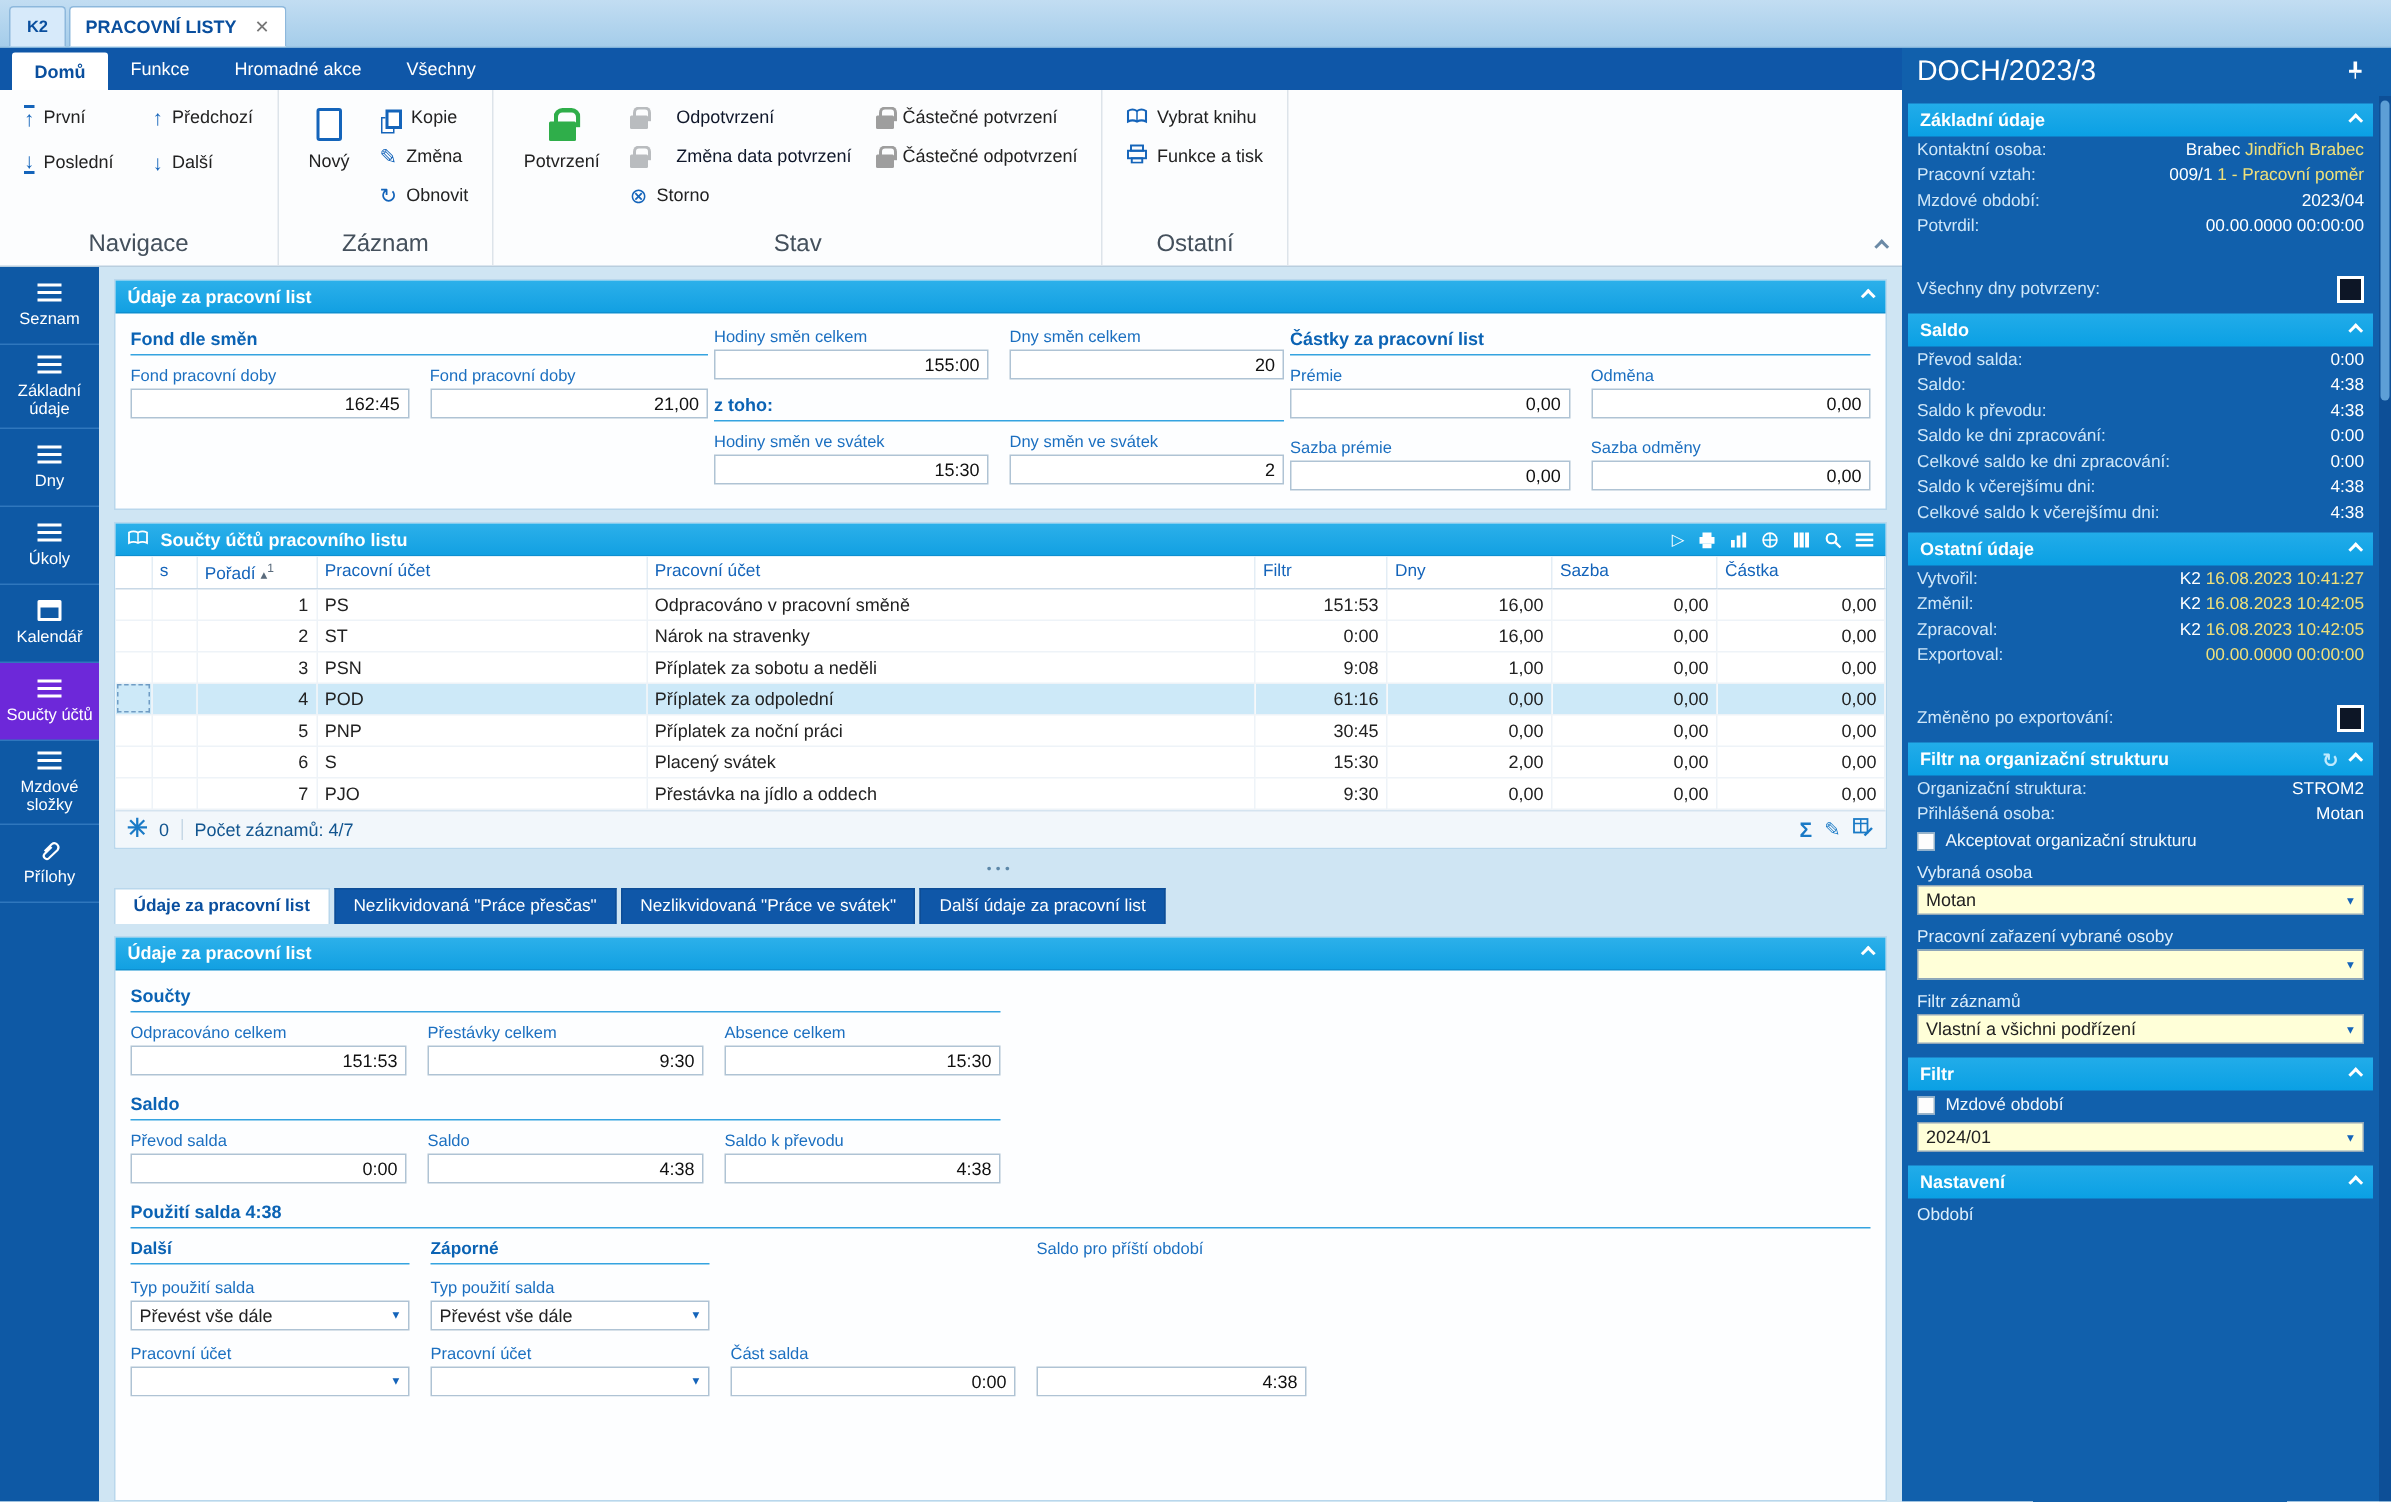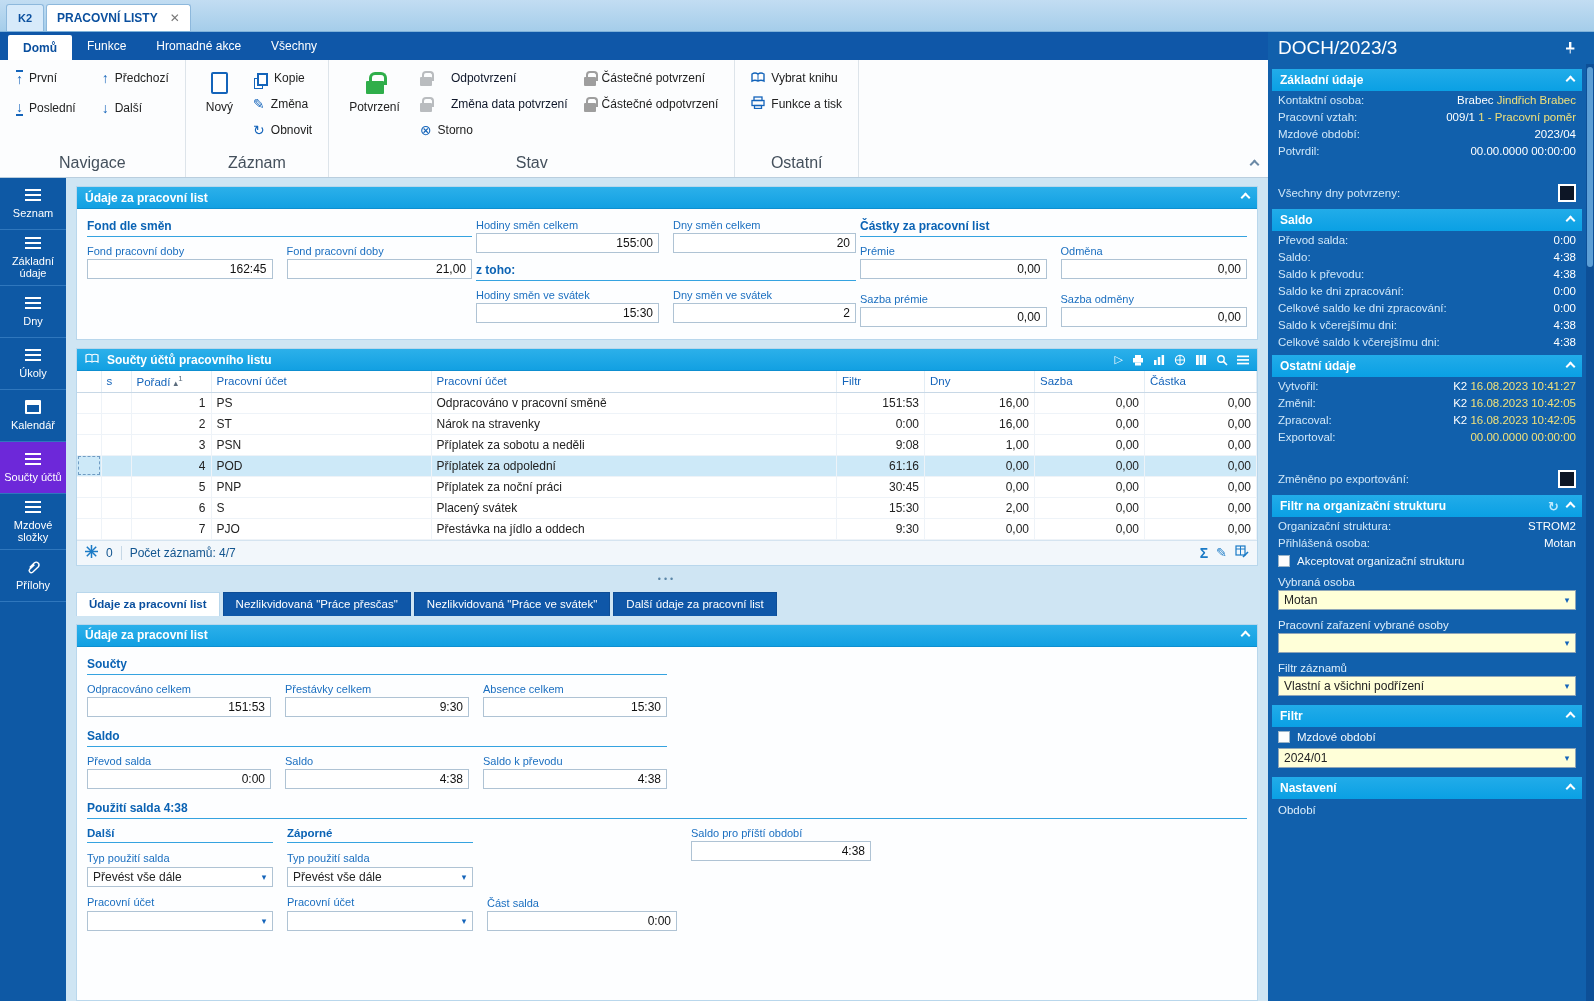--- a/index.html
+++ b/index.html
@@ -664,21 +664,21 @@
                     <div style="margin-top:8px;"><span class="flabel">Pracovní účet</span></div>
                     <div class="combo" style="margin-top:2px;">
                       <span class="val"></span>
                       <span class="dd">▾</span>
                     </div>
                   </div>
                   <div style="width:190px; display:flex; flex-direction:column; justify-content:flex-end;">
                     <span class="flabel">Část salda</span>
                     <div class="finput" style="margin-top:2px;">0:00</div>
                   </div>
-                  <div style="width:180px; display:flex; flex-direction:column; justify-content:flex-start;">
+                  <div style="width:180px; display:flex; flex-direction:column; justify-content:space-between;">
                     <span class="flabel">Saldo pro příští období</span>
                     <div class="finput" style="margin-top:2px;">4:38</div>
                   </div>
                 </div>
               </div>
             </div>
           </div>
 
         </div>
       </div>

